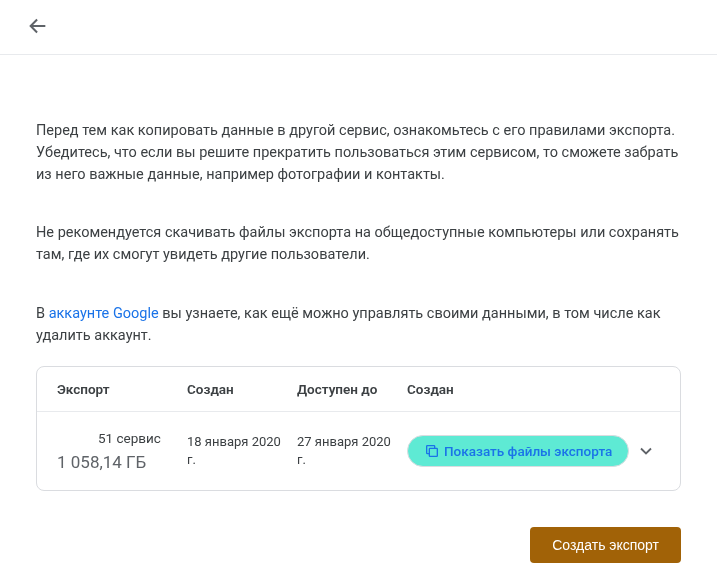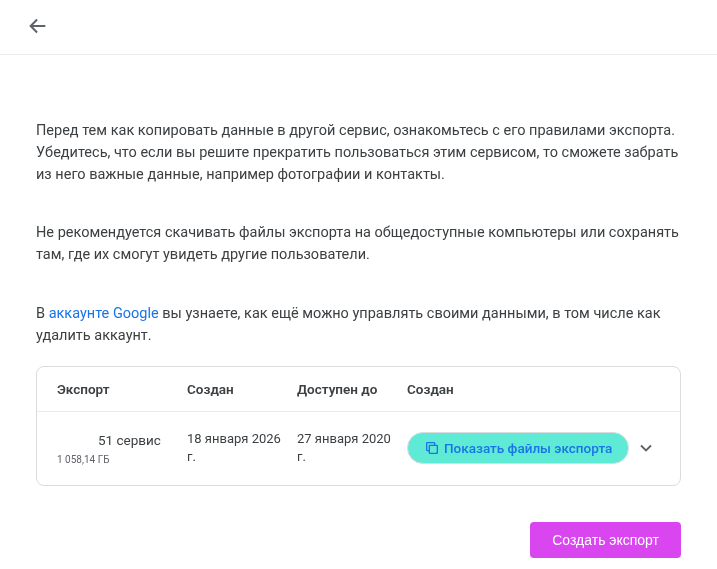--- a/index.html
+++ b/index.html
@@ -73,21 +73,21 @@
       padding-top: 18px;
       padding-bottom: 18px;
     }
     .export-main {
       font-size: 13.5px;
       color: #3c4043;
       margin-bottom: 6px;
       margin-left: 41px;
     }
     .export-sub {
-      font-size: 10px;
+      font-size: 17px;
       color: #5f6368;
     }
     .date-cell {
       font-size: 13px;
       color: #3c4043;
       line-height: 1.4;
       padding-right: 10px;
     }
     .details-cell {
       display: flex;
@@ -115,21 +115,21 @@
       display: flex;
       align-items: center;
       padding: 4px;
     }
     .footer {
       display: flex;
       justify-content: flex-end;
       padding: 16px 36px 0 36px;
     }
     .primary-btn {
-      background: #d946ef;
+      background: #a16207;
       color: #fff;
       border: none;
       border-radius: 4px;
       padding: 10px 22px;
       font-size: 14px;
       font-weight: 500;
       cursor: pointer;
     }
   </style>
 </head>
@@ -156,21 +156,21 @@
       <div class="col-export th">Экспорт</div>
       <div class="col-created th">Создан</div>
       <div class="col-available th">Доступен до</div>
       <div class="col-details th">Создан</div>
     </div>
     <div class="table-row">
       <div class="col-export">
         <div class="export-main">51 сервис</div>
         <div class="export-sub">1 058,14 ГБ</div>
       </div>
-      <div class="col-created date-cell">18 января 2026 г.</div>
+      <div class="col-created date-cell">18 января 2020 г.</div>
       <div class="col-available date-cell">27 января 2020 г.</div>
       <div class="col-details details-cell">
         <div class="chip-btn">
           <svg width="16" height="16" viewBox="0 0 24 24" fill="none" stroke="#1a73e8" stroke-width="2">
             <rect x="8" y="8" width="12" height="12" rx="1"></rect>
             <path d="M16 8 V5 a1 1 0 0 0 -1 -1 H5 a1 1 0 0 0 -1 1 v10 a1 1 0 0 0 1 1 h3"></path>
           </svg>
           <span>Показать файлы экспорта</span>
         </div>
         <div class="expand-btn">

